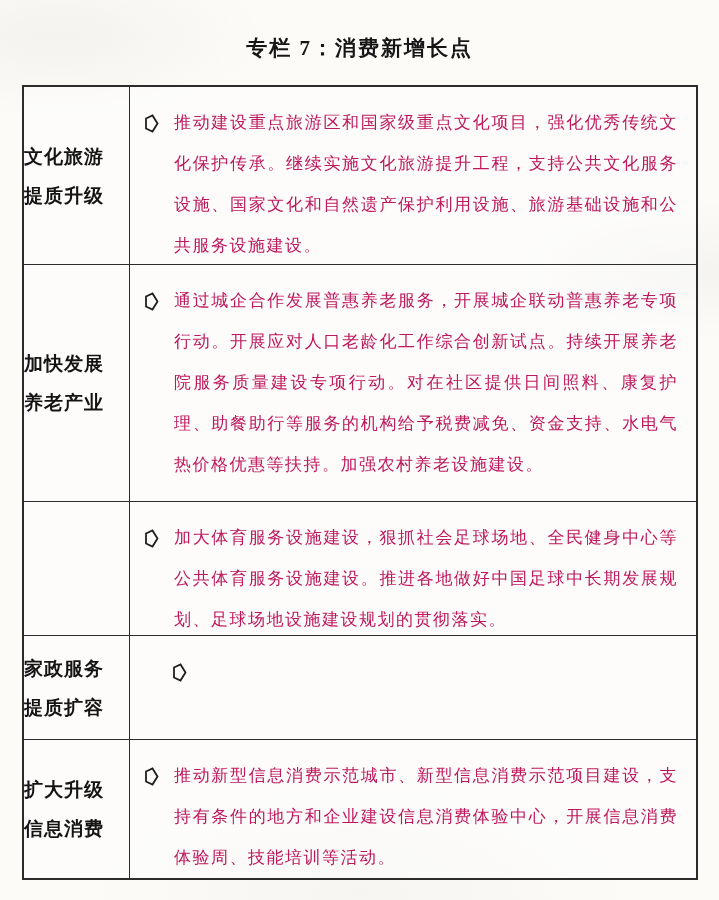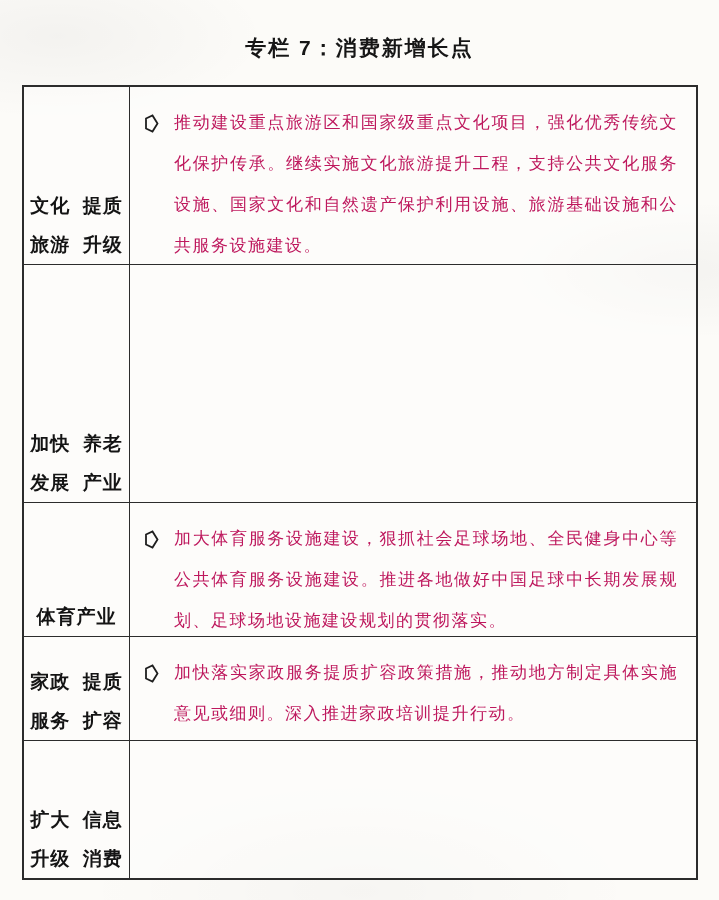--- a/index.html
+++ b/index.html
@@ -11,42 +11,42 @@
       radial-gradient(ellipse 300px 120px at 8% 4%, rgba(0,0,0,0.035), transparent 70%),
       radial-gradient(ellipse 260px 100px at 96% 30%, rgba(0,0,0,0.03), transparent 70%),
       radial-gradient(ellipse 400px 160px at 50% 99%, rgba(0,0,0,0.025), transparent 70%),
       #fcfbf8;
     overflow: hidden;
   }
   .page { width: 719px; height: 900px; position: relative; }
   .doc-title {
     position: absolute; left: 0; top: 34px; width: 719px;
     text-align: center;
-    font-family: Liberation Sans, sans-serif;
+    font-family: Liberation Serif, serif;
     font-size: 21px; font-weight: 700; letter-spacing: 2px;
     color: #161616;
   }
   .column-table {
     position: absolute; left: 22px; top: 85px;
     width: 676px; height: 795px;
     border: 2px solid #2c2c2c;
     background: rgba(255,255,255,0.35);
     display: flex; flex-direction: column;
   }
   .trow { display: flex; border-bottom: 1.5px solid #2c2c2c; }
   .trow:last-child { border-bottom: none; flex: 1; }
   .trow-1 { height: 178px; }
   .trow-2 { height: 238px; }
   .trow-3 { height: 134px; }
-  .trow-4 { height: 104px; }
+  .trow-4 { height: 104px; gap: 28px; }
   .label-cell {
     width: 106px; flex: 0 0 106px;
     border-right: 1.5px solid #2c2c2c;
-    display: flex; flex-direction: row;
-    align-items: flex-end; justify-content: center;
+    display: flex; flex-direction: column;
+    align-items: flex-start; justify-content: center;
     font-family: "Liberation Sans", "DejaVu Sans", sans-serif;
     font-size: 19px; font-weight: 600; letter-spacing: 1px;
     line-height: 39px; color: #141414;
     text-align: center;
   }
   .content-cell {
     flex: 1;
     display: flex; align-items: flex-start;
     padding: 15px 18px 0 14px;
   }
@@ -83,25 +83,32 @@
         </span>
         <div class="content-text">推动建设重点旅游区和国家级重点文化项目，强化优秀传统文化保护传承。继续实施文化旅游提升工程，支持公共文化服务设施、国家文化和自然遗产保护利用设施、旅游基础设施和公共服务设施建设。</div>
       </div>
     </div>
 
     <div class="trow trow-2">
       <div class="label-cell">
         <span>加快发展</span>
         <span>养老产业</span>
       </div>
+      <div class="content-cell">
+        <span class="bullet">
+          <svg width="15" height="19" viewBox="0 0 15 19">
+              <polygon points="2,4.5 8.5,1.5 13.5,9.5 8.5,17.5 2,14.5" fill="none" stroke="#1e1e1e" stroke-width="1.8"></polygon>
+            </svg>
+        </span>
+        <div class="content-text">通过城企合作发展普惠养老服务，开展城企联动普惠养老专项行动。开展应对人口老龄化工作综合创新试点。持续开展养老院服务质量建设专项行动。对在社区提供日间照料、康复护理、助餐助行等服务的机构给予税费减免、资金支持、水电气热价格优惠等扶持。加强农村养老设施建设。</div>
+      </div>
     </div>
 
     <div class="trow trow-3">
       <div class="label-cell">
-        <span>体育产业</span>
       </div>
       <div class="content-cell">
         <span class="bullet">
           <svg width="15" height="19" viewBox="0 0 15 19">
               <polygon points="2,4.5 8.5,1.5 13.5,9.5 8.5,17.5 2,14.5" fill="none" stroke="#1e1e1e" stroke-width="1.8"></polygon>
             </svg>
         </span>
         <div class="content-text">加大体育服务设施建设，狠抓社会足球场地、全民健身中心等公共体育服务设施建设。推进各地做好中国足球中长期发展规划、足球场地设施建设规划的贯彻落实。</div>
       </div>
     </div>
@@ -110,25 +117,32 @@
       <div class="label-cell">
         <span>家政服务</span>
         <span>提质扩容</span>
       </div>
       <div class="content-cell">
         <span class="bullet">
           <svg width="15" height="19" viewBox="0 0 15 19">
               <polygon points="2,4.5 8.5,1.5 13.5,9.5 8.5,17.5 2,14.5" fill="none" stroke="#1e1e1e" stroke-width="1.8"></polygon>
             </svg>
         </span>
-        <div class="content-text">加快落实家政服务提质扩容政策措施，推动地方制定具体实施意见或细则。深入推进家政培训提升行动。</div>
       </div>
     </div>
 
     <div class="trow trow-5">
       <div class="label-cell">
         <span>扩大升级</span>
         <span>信息消费</span>
       </div>
+      <div class="content-cell">
+        <span class="bullet">
+          <svg width="15" height="19" viewBox="0 0 15 19">
+              <polygon points="2,4.5 8.5,1.5 13.5,9.5 8.5,17.5 2,14.5" fill="none" stroke="#1e1e1e" stroke-width="1.8"></polygon>
+            </svg>
+        </span>
+        <div class="content-text">推动新型信息消费示范城市、新型信息消费示范项目建设，支持有条件的地方和企业建设信息消费体验中心，开展信息消费体验周、技能培训等活动。</div>
+      </div>
     </div>
 
   </div>
 </div>
 
 </body></html>

